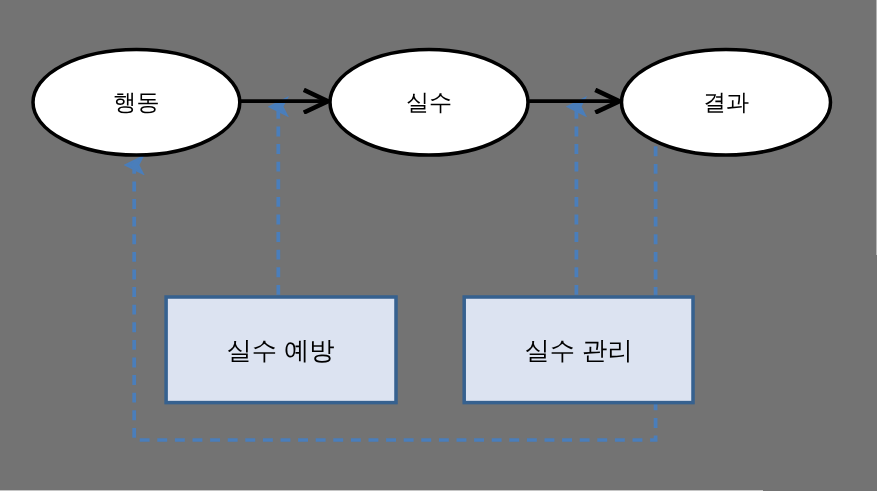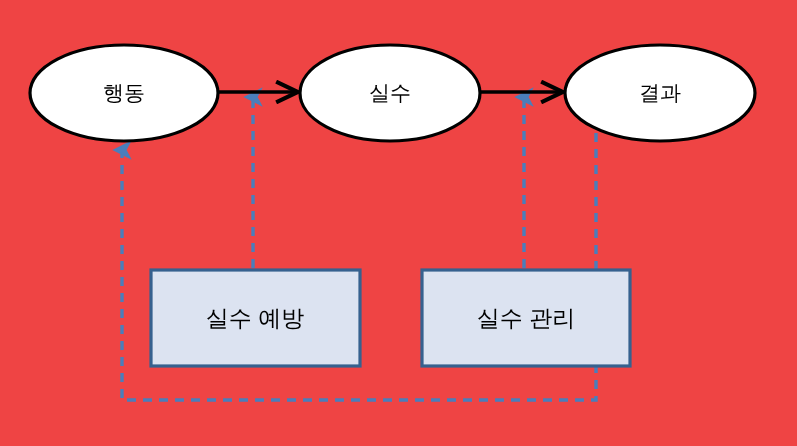--- a/index.html
+++ b/index.html
@@ -8,21 +8,21 @@
     padding: 0;
     background: #ffffff;
   }
   body {
     font-family: "Liberation Sans", "DejaVu Sans", sans-serif;
   }
   #canvas {
     position: relative;
     width: 797px;
     height: 446px;
-    background: #ef4444;
+    background: #737373;
     overflow: hidden;
   }
   #diagram-svg {
     position: absolute;
     top: 0;
     left: 0;
     width: 797px;
     height: 446px;
   }
   .node-ellipse {

